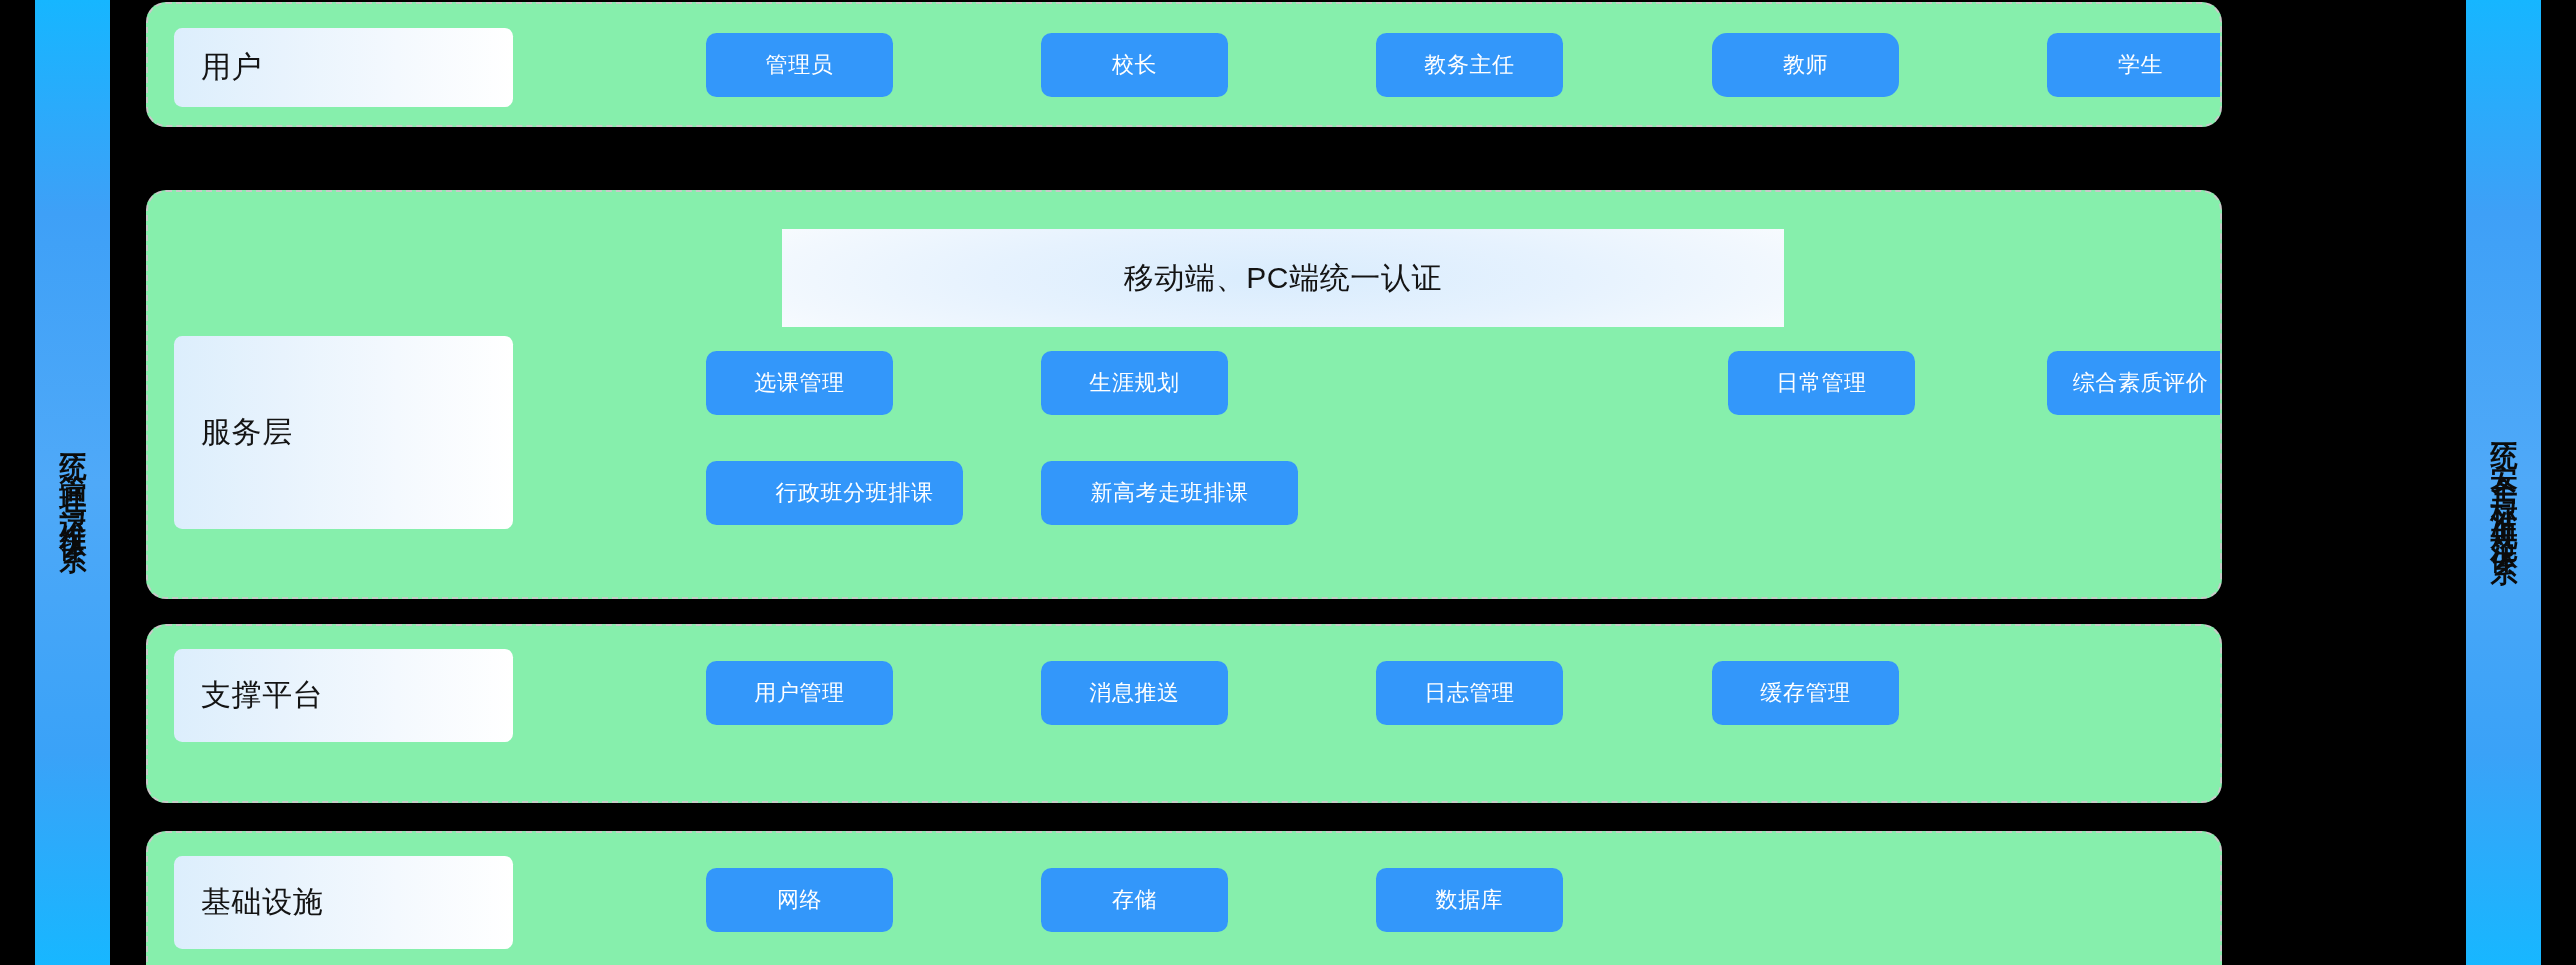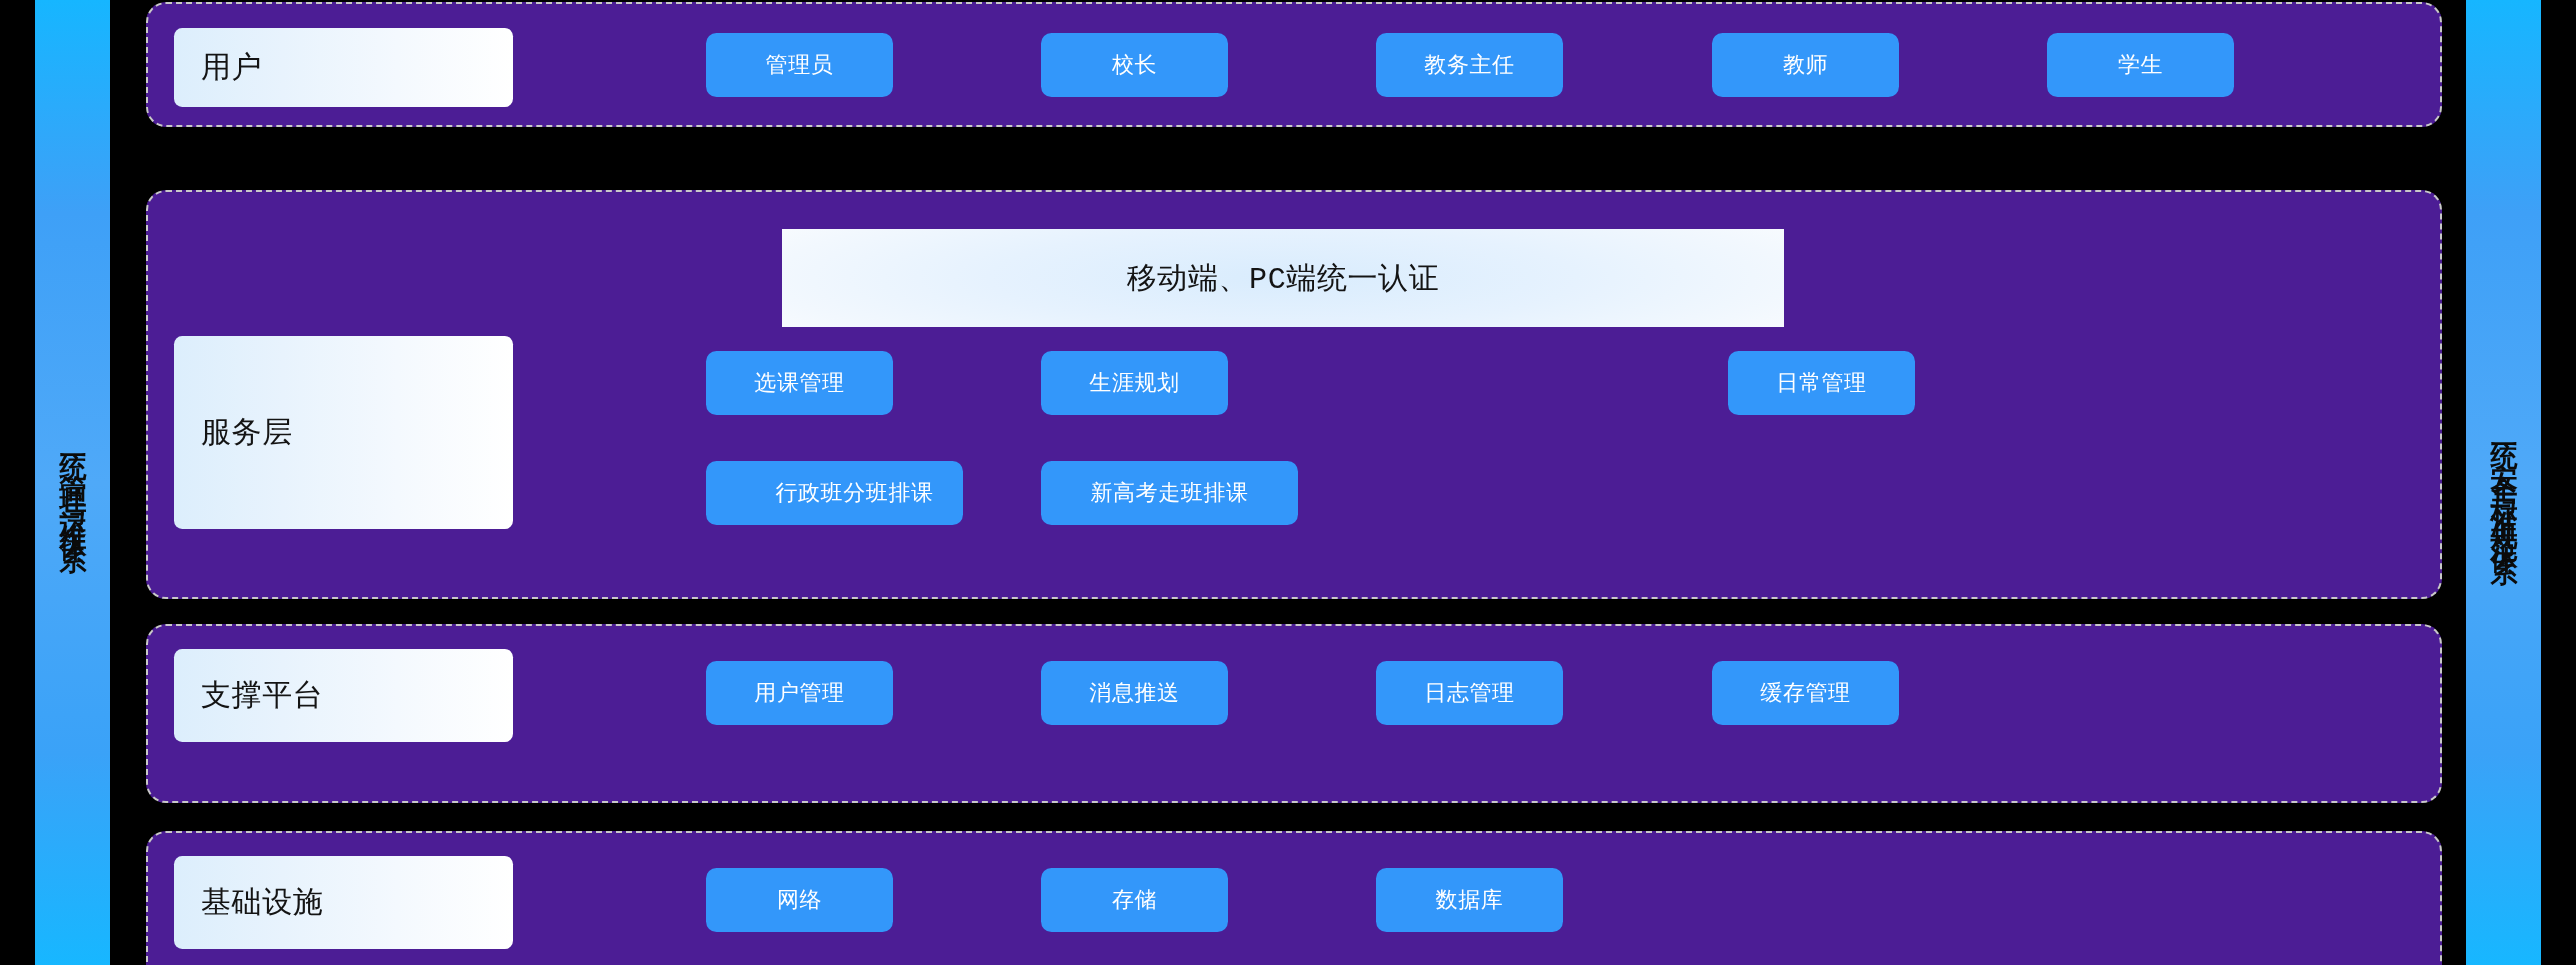--- a/index.html
+++ b/index.html
@@ -43,26 +43,25 @@
   .layers {
     position: absolute;
     left: 146px;
     top: 0px;
     width: 2296px;
     height: 966px;
   }
   .card {
     position: absolute;
     left: 0;
-    width: 2296px;
-    background: #4c1d95;
+    width: 2076px;
+    background: #86efac;
     border: 2.9px dashed #c9c9c9;
     border-radius: 20px;
     overflow: hidden;
-    font-family: Liberation Mono, monospace;
   }
   .card-users   { top: 2.3px;    height: 125px; }
   .card-service { top: 190px;  height: 409px; }
   .card-support { top: 624px; height: 179px; }
   .card-infra   { top: 831px; height: 175px; }
 
   
   .auth-band {
     position: absolute;
     left: 634px;
@@ -117,21 +116,21 @@
     font-weight: 400;
     letter-spacing: 0.6px;
     white-space: nowrap;
     height: 64px;
   }  
 
   
   .u0 { left: 558px;  top: 29px; width: 187px; }
   .u1 { left: 893px; top: 29px; width: 187px; }
   .u2 { left: 1228px; top: 29px; width: 187px; }
-  .u3 { left: 1564px; top: 29px; width: 187px; }
+  .u3 { left: 1564px; top: 29px; width: 187px; border-radius: 15px; }
   .u4 { left: 1899px; top: 29px; width: 187px; }
 
   
   .s0 { left: 558px;  top: 159px; width: 187px; }
   .s1 { left: 893px; top: 159px; width: 187px; }
   .s2 { left: 1228px; top: 159px; width: 187px; }
   .s3 { left: 1564px; top: 159px; width: 187px; margin-left: 16px; }
   .s4 { left: 1899px; top: 159px; width: 187px; }
   
   .s5 { left: 558px;  top: 269px; width: 257px; padding-left: 40px; }
@@ -177,20 +176,21 @@
     <div class="card card-service">
       <div class="auth-band">
         <span class="auth-text">移动端、PC端统一认证</span>
       </div>
       <div class="label-block lb-service">
         <span class="label-text">服务层</span>
       </div>
       <div class="btn s0">选课管理</div>
       <div class="btn s1">生涯规划</div>
       <div class="btn s3">日常管理</div>
+      <div class="btn s4">综合素质评价</div>
       <div class="btn s5">行政班分班排课</div>
       <div class="btn s6">新高考走班排课</div>
     </div>
 
     <div class="card card-support">
       <div class="label-block lb-support">
         <span class="label-text">支撑平台</span>
       </div>
       <div class="btn p0">用户管理</div>
       <div class="btn p1">消息推送</div>

